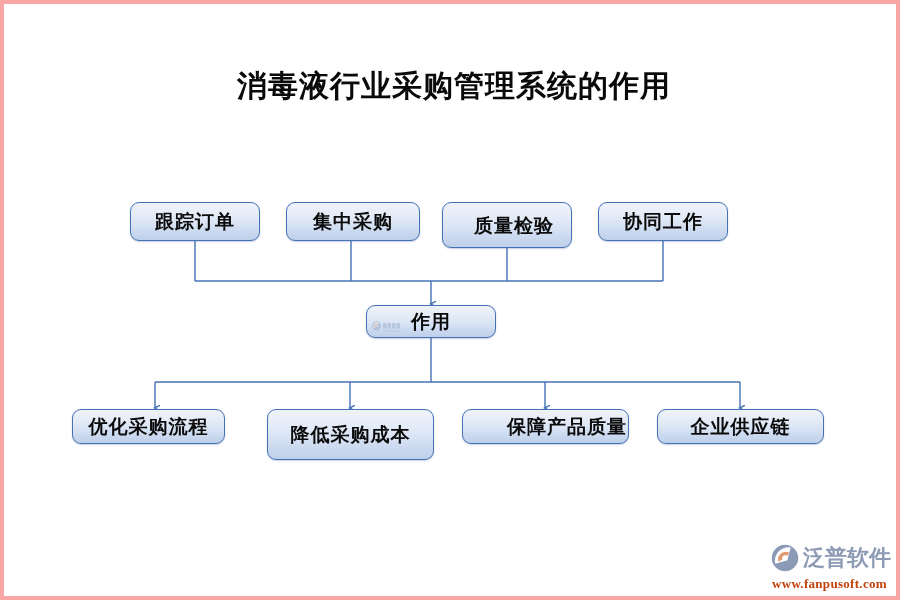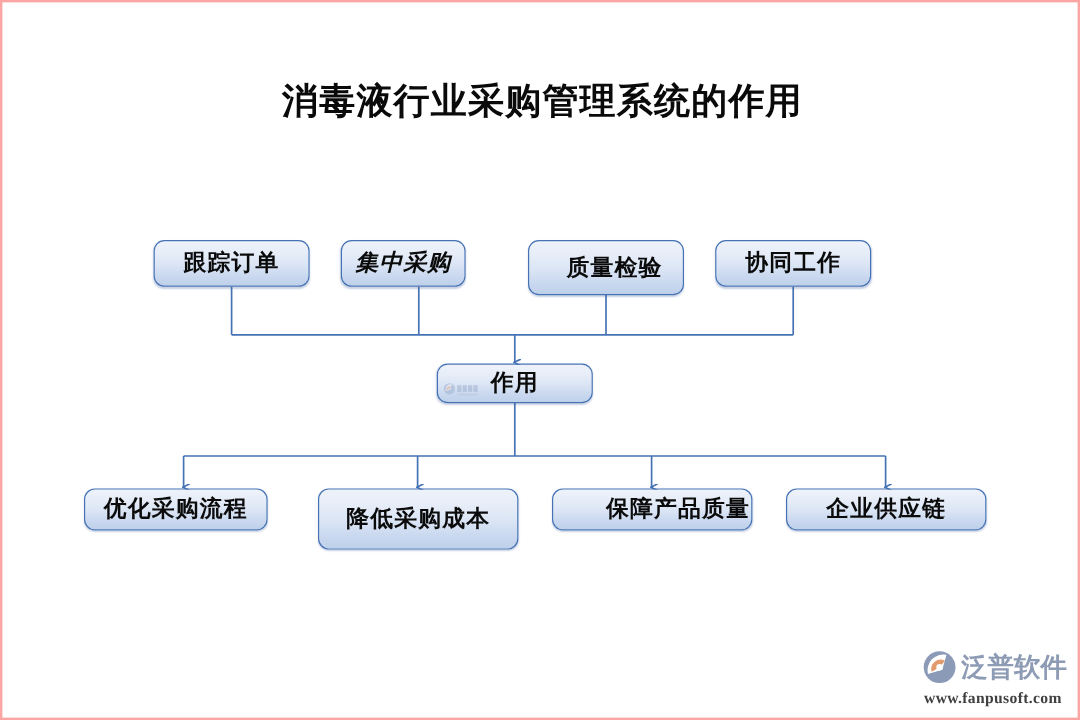--- a/index.html
+++ b/index.html
@@ -8,21 +8,21 @@
     background: #ffffff;
   }
   body {
     font-family: "Liberation Serif", "DejaVu Serif", serif;
   }
   .page {
     position: relative;
     width: 900px;
     height: 600px;
     background: #ffffff;
-    border: 2px solid #fca5a5;
+    border: 4px solid #fca5a5;
     box-sizing: border-box;
     overflow: hidden;
   }
 
   
   .title {
     position: absolute;
     left: 0;
     top: 62px;
     width: 900px;
@@ -112,21 +112,21 @@
     color: #8e9bb4;
     letter-spacing: 0px;
     margin-left: 3px;
     line-height: 1;
     white-space: nowrap;
   }
   .brand-url {
     font-family: "Liberation Serif", "DejaVu Serif", serif;
     font-weight: bold;
     font-size: 13px;
-    color: #404040;
+    color: #c2410c;
     letter-spacing: 0.3px;
     margin-top: 2px;
     margin-left: 2px;
     white-space: nowrap;
   }
 </style>
 </head>
 <body>
 
 <div class="page">
@@ -159,21 +159,21 @@
       <line x1="346" y1="378" x2="346" y2="404" marker-end="url(#arrowhead)"></line>
       <line x1="541" y1="378" x2="541" y2="404" marker-end="url(#arrowhead)"></line>
       <line x1="736" y1="378" x2="736" y2="404" marker-end="url(#arrowhead)"></line>
     </g>
   </svg>
 
   <div class="node" style="left:126px; top:198px; width:130px; height:39px;">
     <span class="label">跟踪订单</span>
   </div>
 
-  <div class="node" style="left:282px; top:198px; width:104px; height:39px;font-style:italic;">
+  <div class="node" style="left:282px; top:198px; width:134px; height:39px;">
     <span class="label">集中采购</span>
   </div>
 
   <div class="node" style="left:438px; top:198px; width:130px; height:46px;padding-left:14px;">
     <span class="label">质量检验</span>
   </div>
 
   <div class="node" style="left:594px; top:198px; width:130px; height:39px;">
     <span class="label">协同工作</span>
   </div>

